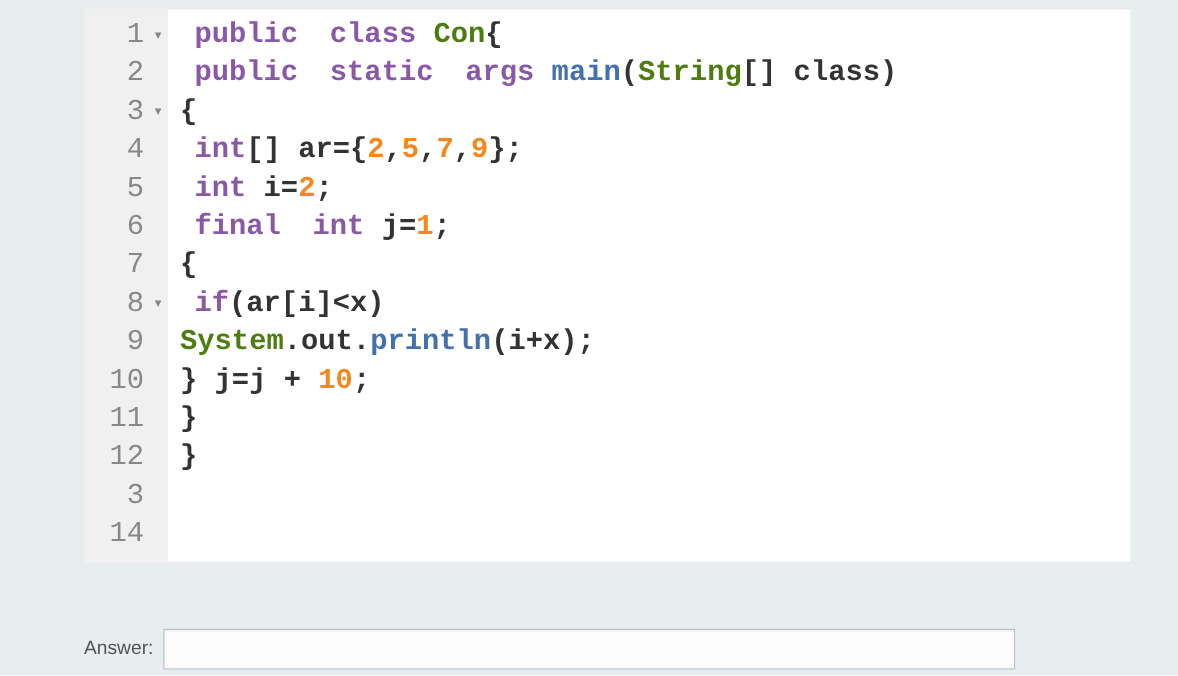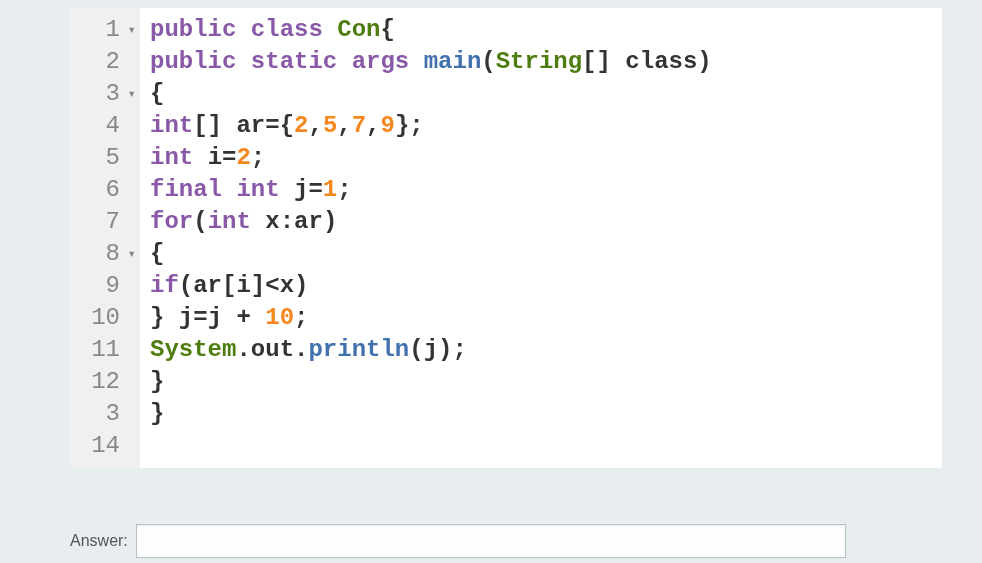--- a/index.html
+++ b/index.html
@@ -45,21 +45,21 @@
     .code-area {
       padding: 6px 10px;
       font-size: 24px;
       line-height: 32px;
       font-weight: 600;
     }
     .code-line {
       white-space: pre;
       height: 32px;
     }
-    .kw { color: #8959a8; }
+    .kw { color: #8959a8; margin-left: 12px; }
     .cls { color: #4d7c0f; }
     .method { color: #4271ae; }
     .num { color: #f5871f; }
     .ident { color: #333; }
     .punct { color: #333; }
     .paren { color: #333; }
     .brace { color: #333; }
     .answer-section {
       margin-top: 56px;
       margin-left: 50px;
@@ -144,25 +144,24 @@
         <span class="fold-arrow"></span>
       </div>
   </div>
   <div class="code-area">
     <div class="code-line"><span class="kw">public</span> <span class="kw">class</span> <span class="cls">Con</span><span class="brace">{</span></div>
     <div class="code-line"><span class="kw">public</span> <span class="kw">static</span> <span class="kw">args</span> <span class="method">main</span><span class="paren">(</span><span class="cls">String</span><span class="punct">[] </span><span class="ident">class</span><span class="paren">)</span></div>
     <div class="code-line"><span class="brace">{</span></div>
     <div class="code-line"><span class="kw">int</span><span class="punct">[] </span><span class="ident">ar</span><span class="punct">=</span><span class="brace">{</span><span class="num">2</span><span class="punct">,</span><span class="num">5</span><span class="punct">,</span><span class="num">7</span><span class="punct">,</span><span class="num">9</span><span class="brace">}</span><span class="punct">;</span></div>
     <div class="code-line"><span class="kw">int</span> <span class="ident">i</span><span class="punct">=</span><span class="num">2</span><span class="punct">;</span></div>
     <div class="code-line"><span class="kw">final</span> <span class="kw">int</span> <span class="ident">j</span><span class="punct">=</span><span class="num">1</span><span class="punct">;</span></div>
-    <div class="code-line"><span class="kw">for</span><span class="paren">(</span><span class="kw">int</span> <span class="ident">x</span><span class="punct">:</span><span class="ident">ar</span><span class="paren">)</span></div>
     <div class="code-line"><span class="brace">{</span></div>
     <div class="code-line"><span class="kw">if</span><span class="paren">(</span><span class="ident">ar</span><span class="punct">[</span><span class="ident">i</span><span class="punct">]</span><span class="punct">&lt;</span><span class="ident">x</span><span class="paren">)</span></div>
+    <div class="code-line"><span class="cls">System</span><span class="punct">.</span><span class="ident">out</span><span class="punct">.</span><span class="method">println</span><span class="paren">(</span><span class="ident">i</span><span class="punct">+</span><span class="ident">x</span><span class="paren">)</span><span class="punct">;</span></div>
     <div class="code-line"><span class="brace">}</span><span> </span><span class="ident">j</span><span class="punct">=</span><span class="ident">j</span><span class="punct"> + </span><span class="num">10</span><span class="punct">;</span></div>
-    <div class="code-line"><span class="cls">System</span><span class="punct">.</span><span class="ident">out</span><span class="punct">.</span><span class="method">println</span><span class="paren">(</span><span class="ident">j</span><span class="paren">)</span><span class="punct">;</span></div>
     <div class="code-line"><span class="brace">}</span></div>
     <div class="code-line"><span class="brace">}</span></div>
   </div>
 </div>
 
 <div class="answer-section">
   <span class="answer-label">Answer:</span>
   <input type="text" class="answer-input" value="" style="">
 </div>
 

